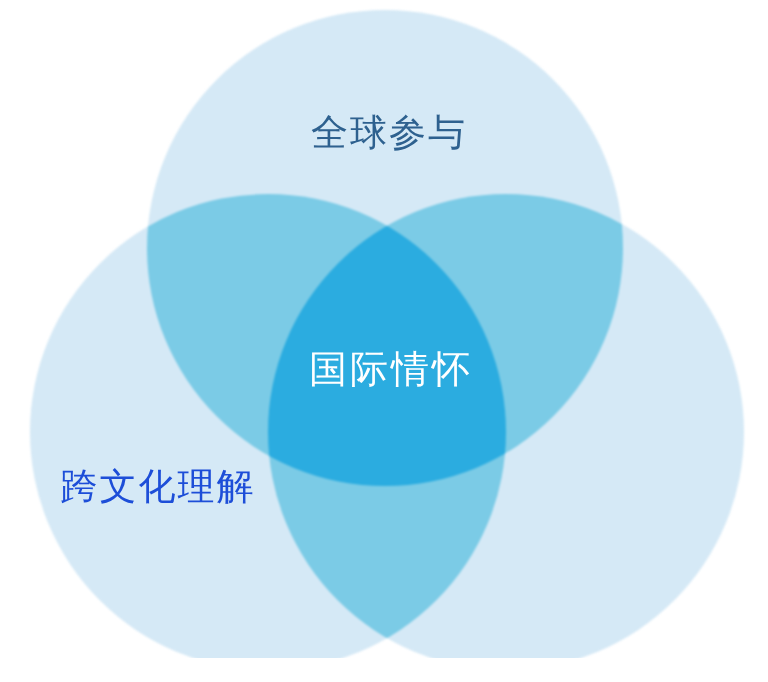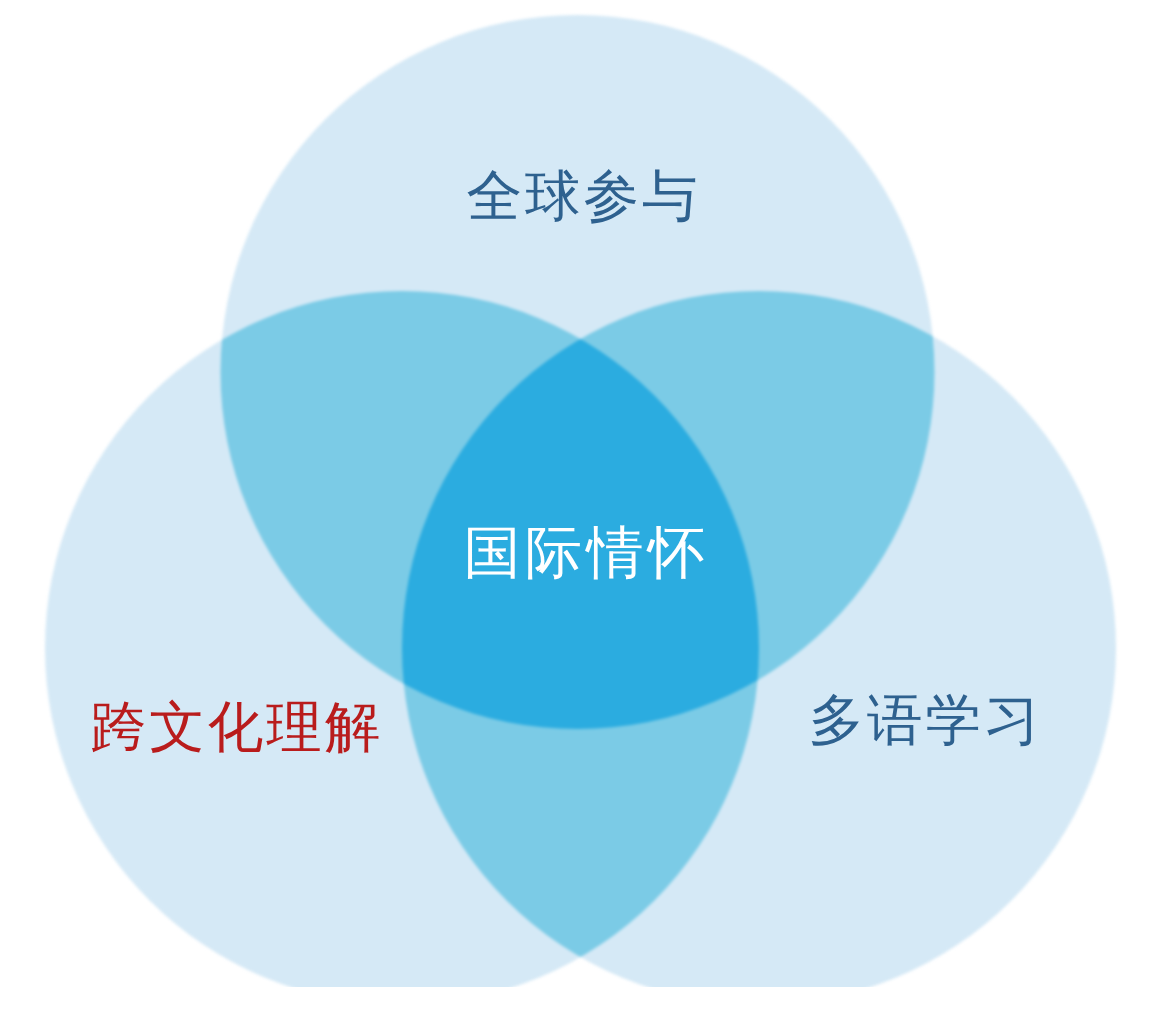--- a/index.html
+++ b/index.html
@@ -69,19 +69,18 @@
 
     <g clip-path="url(#clipTop)">
       <g clip-path="url(#clipLeft)">
         <circle cx="506" cy="432" r="238" fill="#2BACE0"></circle>
       </g>
     </g>
   </svg>
 
   <div class="label label-top" style="color: rgb(46, 97, 143);">全球参与</div>
 
-  <div class="label label-left" style="color: #b91c1c;">跨文化理解</div>
+  <div class="label label-left" style="color: #1d4ed8;">跨文化理解</div>
 
-  <div class="label label-right" style="color: rgb(46, 97, 143);">多语学习</div>
 
   <div class="label label-center" style="color: rgb(255, 255, 255);">国际情怀</div>
 
 </div>
 
 </body></html>

